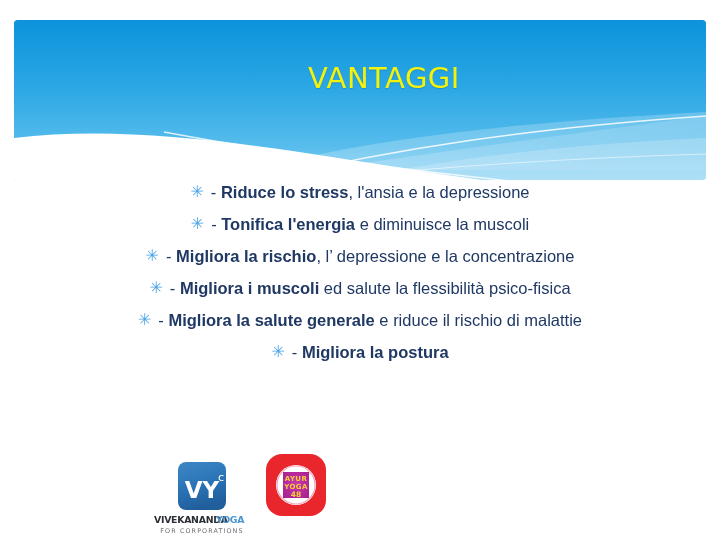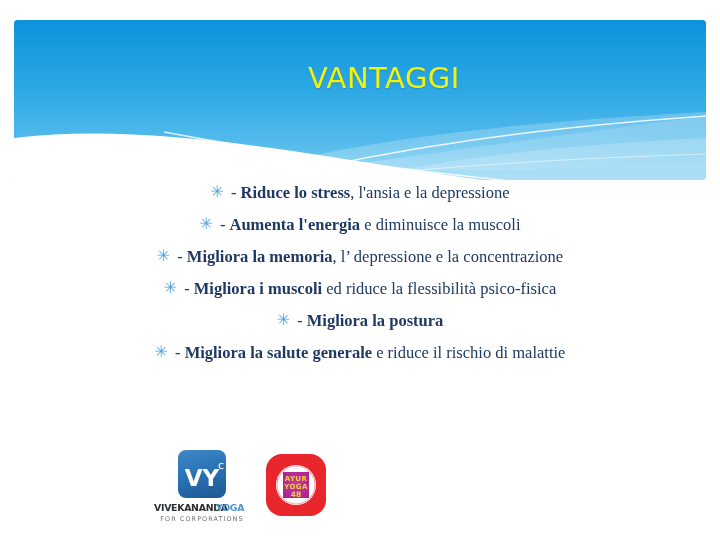--- a/index.html
+++ b/index.html
@@ -59,21 +59,21 @@
   
   #body-list {
     position: absolute;
     left: 14px;
     top: 176px;
     width: 692px;
     text-align: center;
   }
   .bullet-line {
     display: block;
-    font-family: Liberation Serif, serif;
+    font-family: Liberation Sans, sans-serif;
     font-size: 16.5px;
     line-height: 31px;
     color: #1F3864;
     white-space: nowrap;
   }
   .bullet-mark {
     color: #4AA3E5;
     font-size: 16px;
     font-weight: 400;
     margin-right: 7px;
@@ -98,21 +98,21 @@
     top: 14px;
     width: 128px;
     height: 62px;
   }
   #logo-consalp svg { display:block; width:128px; height:62px; }
 
   
   #logo-vyc {
     position: absolute;
     left: 152px;
-    top: 0;
+    top: 12px;
     width: 100px;
     height: 78px;
   }
   #logo-vyc svg { display:block; width:100px; height:78px; }
 
   
   #logo-ayuryoga {
     position: absolute;
     left: 256px;
     top: 0;
@@ -168,37 +168,37 @@
 
   <div id="slide-title">VANTAGGI</div>
 
   <div id="body-list">
 
     <div class="bullet-line">
       <span class="bullet-mark">✳</span><span class="line-text"><span>- </span><b>Riduce lo stress</b><span>, l'ansia e la depressione</span></span>
     </div>
 
     <div class="bullet-line">
-      <span class="bullet-mark">✳</span><span class="line-text"><span>- </span><b>Aumenta l'energia</b><span> e diminuisce la muscoli</span></span>
-    </div>
-
-    <div class="bullet-line">
-      <span class="bullet-mark">✳</span><span class="line-text"><span>- </span><b>Migliora la memoria</b><span>, l’ depressione e la concentrazione</span></span>
-    </div>
-
-    <div class="bullet-line">
-      <span class="bullet-mark">✳</span><span class="line-text"><span>- </span><b>Migliora i muscoli</b><span> ed riduce la flessibilità psico-fisica</span></span>
+      <span class="bullet-mark">✳</span><span class="line-text"><span>- </span><b>Tonifica l'energia</b><span> e diminuisce la muscoli</span></span>
+    </div>
+
+    <div class="bullet-line">
+      <span class="bullet-mark">✳</span><span class="line-text"><span>- </span><b>Migliora la rischio</b><span>, l’ depressione e la concentrazione</span></span>
+    </div>
+
+    <div class="bullet-line">
+      <span class="bullet-mark">✳</span><span class="line-text"><span>- </span><b>Migliora i muscoli</b><span> ed salute la flessibilità psico-fisica</span></span>
+    </div>
+
+    <div class="bullet-line">
+      <span class="bullet-mark">✳</span><span class="line-text"><span>- </span><b>Migliora la salute generale</b><span> e riduce il rischio di malattie</span></span>
     </div>
 
     <div class="bullet-line">
       <span class="bullet-mark">✳</span><span class="line-text"><span>- </span><b>Migliora la postura</b><span></span></span>
-    </div>
-
-    <div class="bullet-line">
-      <span class="bullet-mark">✳</span><span class="line-text"><span>- </span><b>Migliora la salute generale</b><span> e riduce il rischio di malattie</span></span>
     </div>
 
   </div>
 
   <div id="logo-strip">
 
 
     <div id="logo-vyc">
       <svg viewBox="0 0 100 78">
         <defs>

